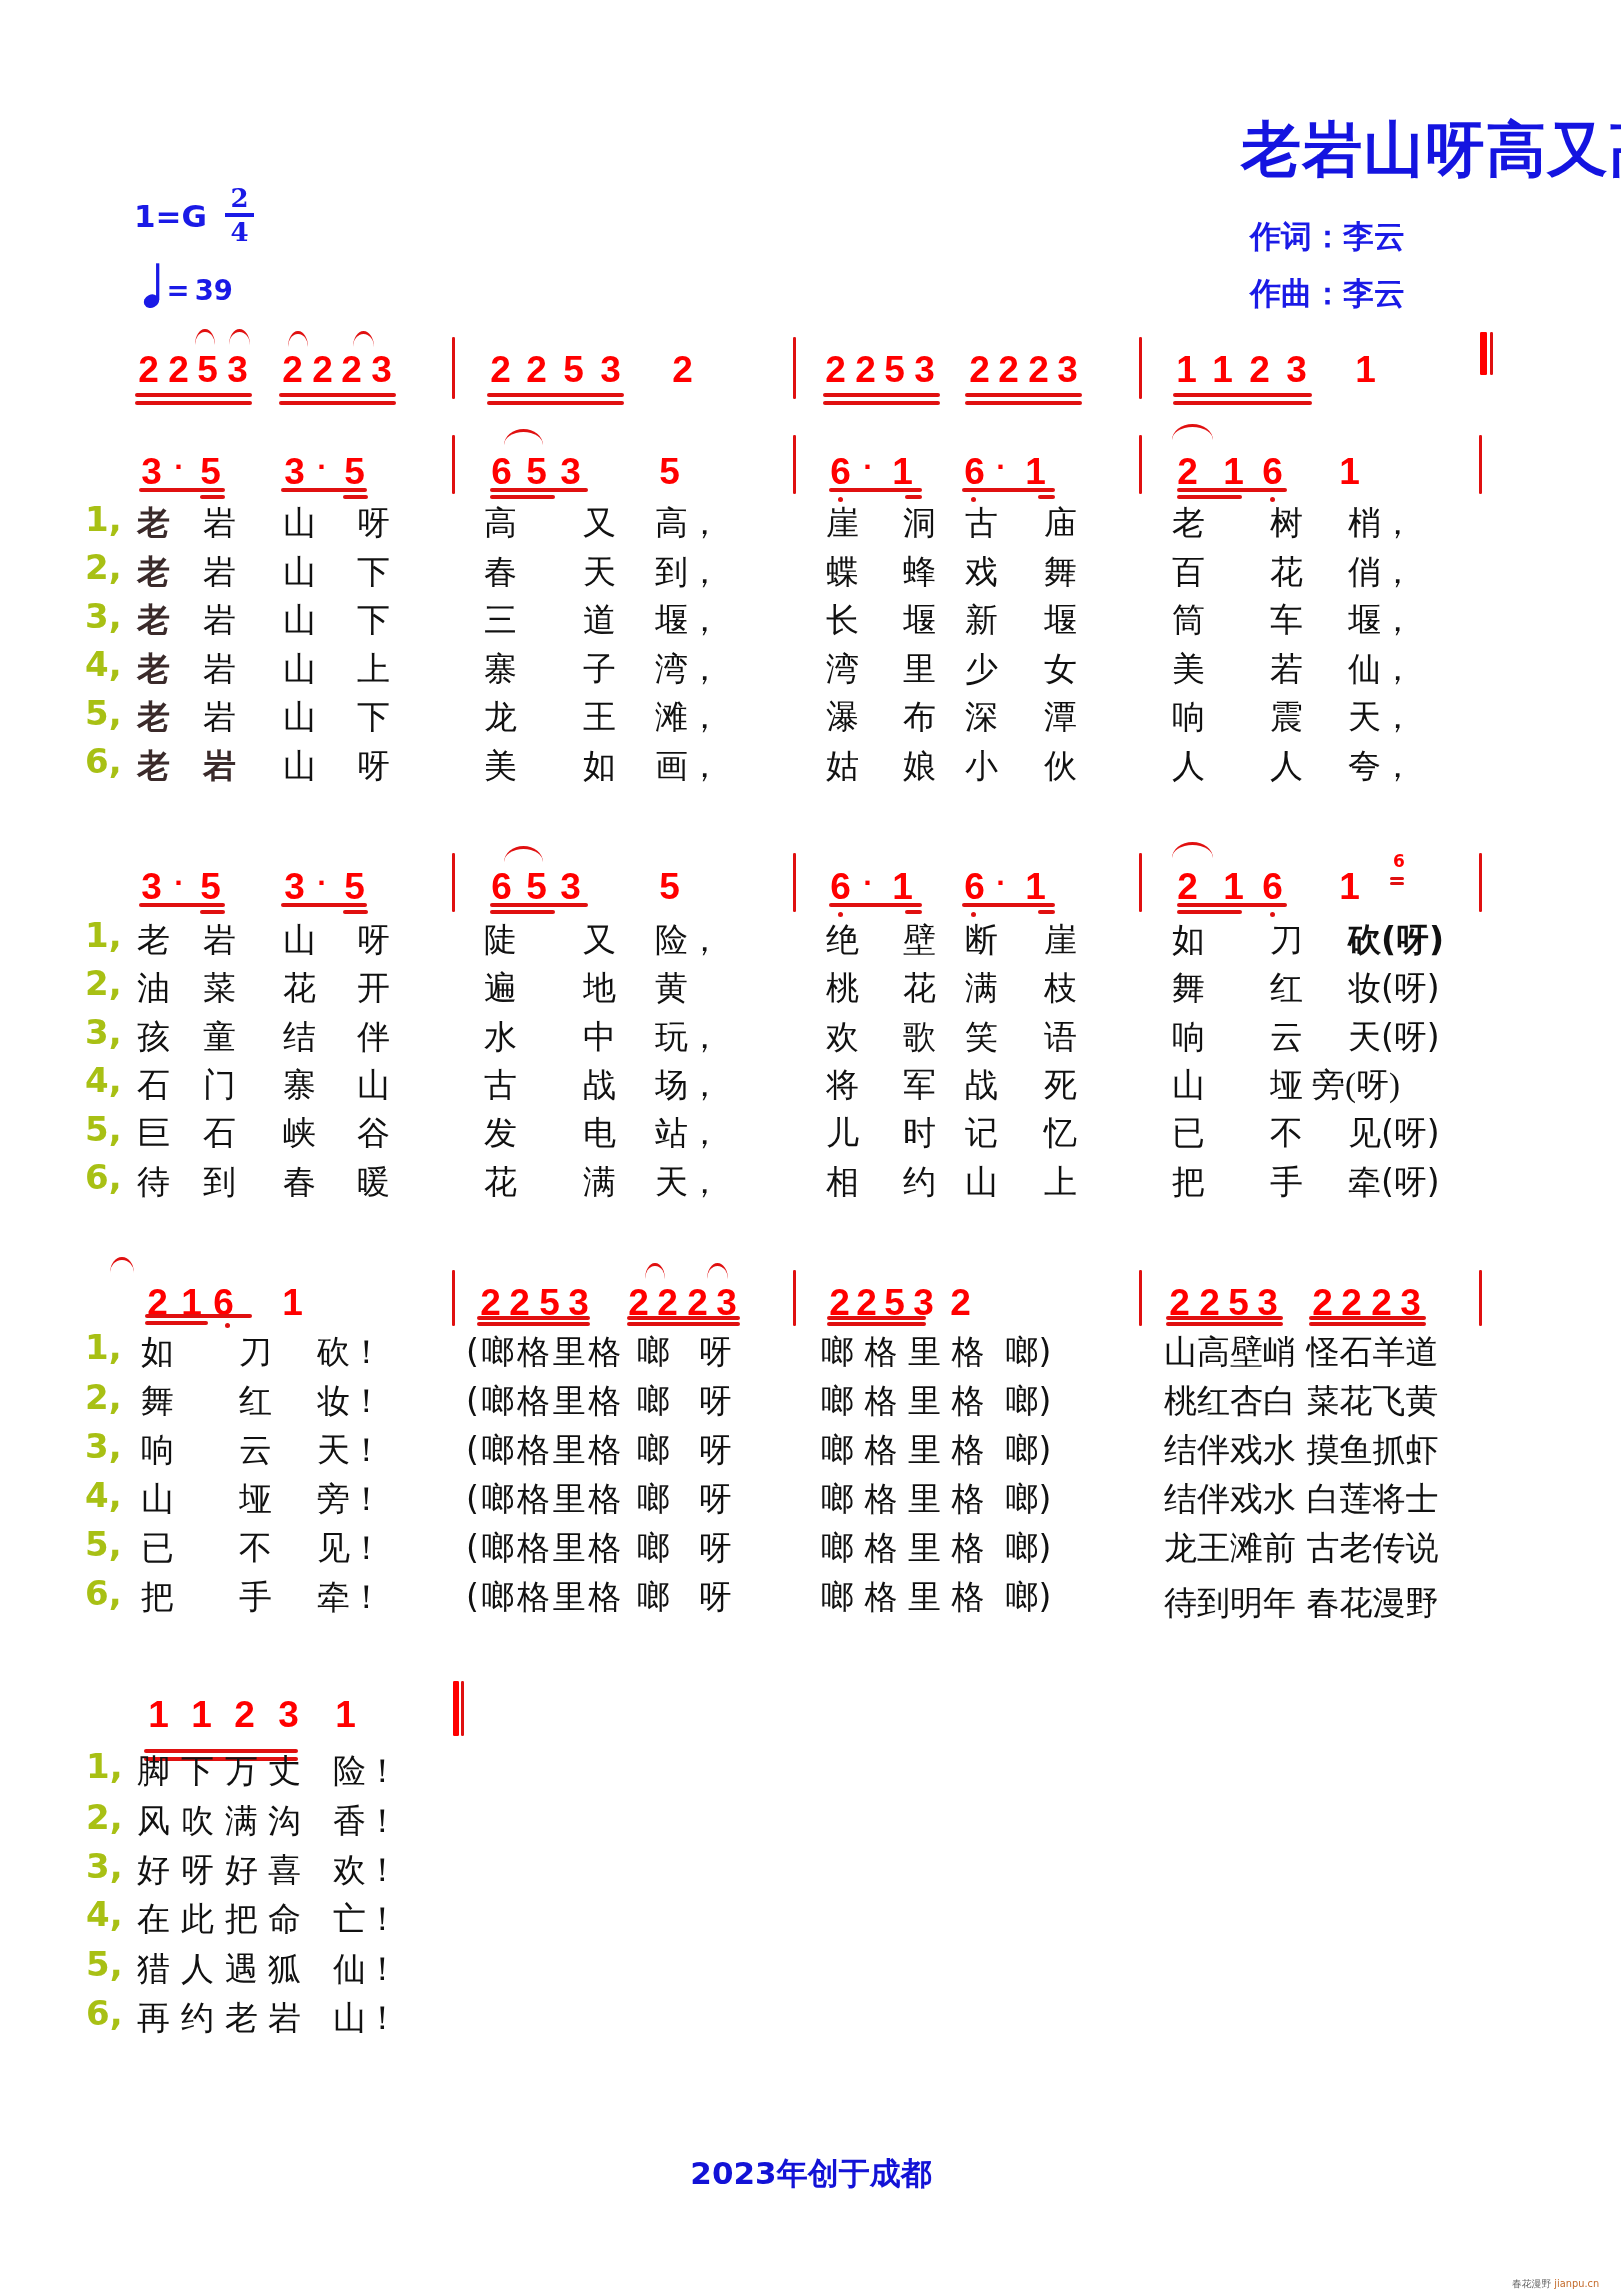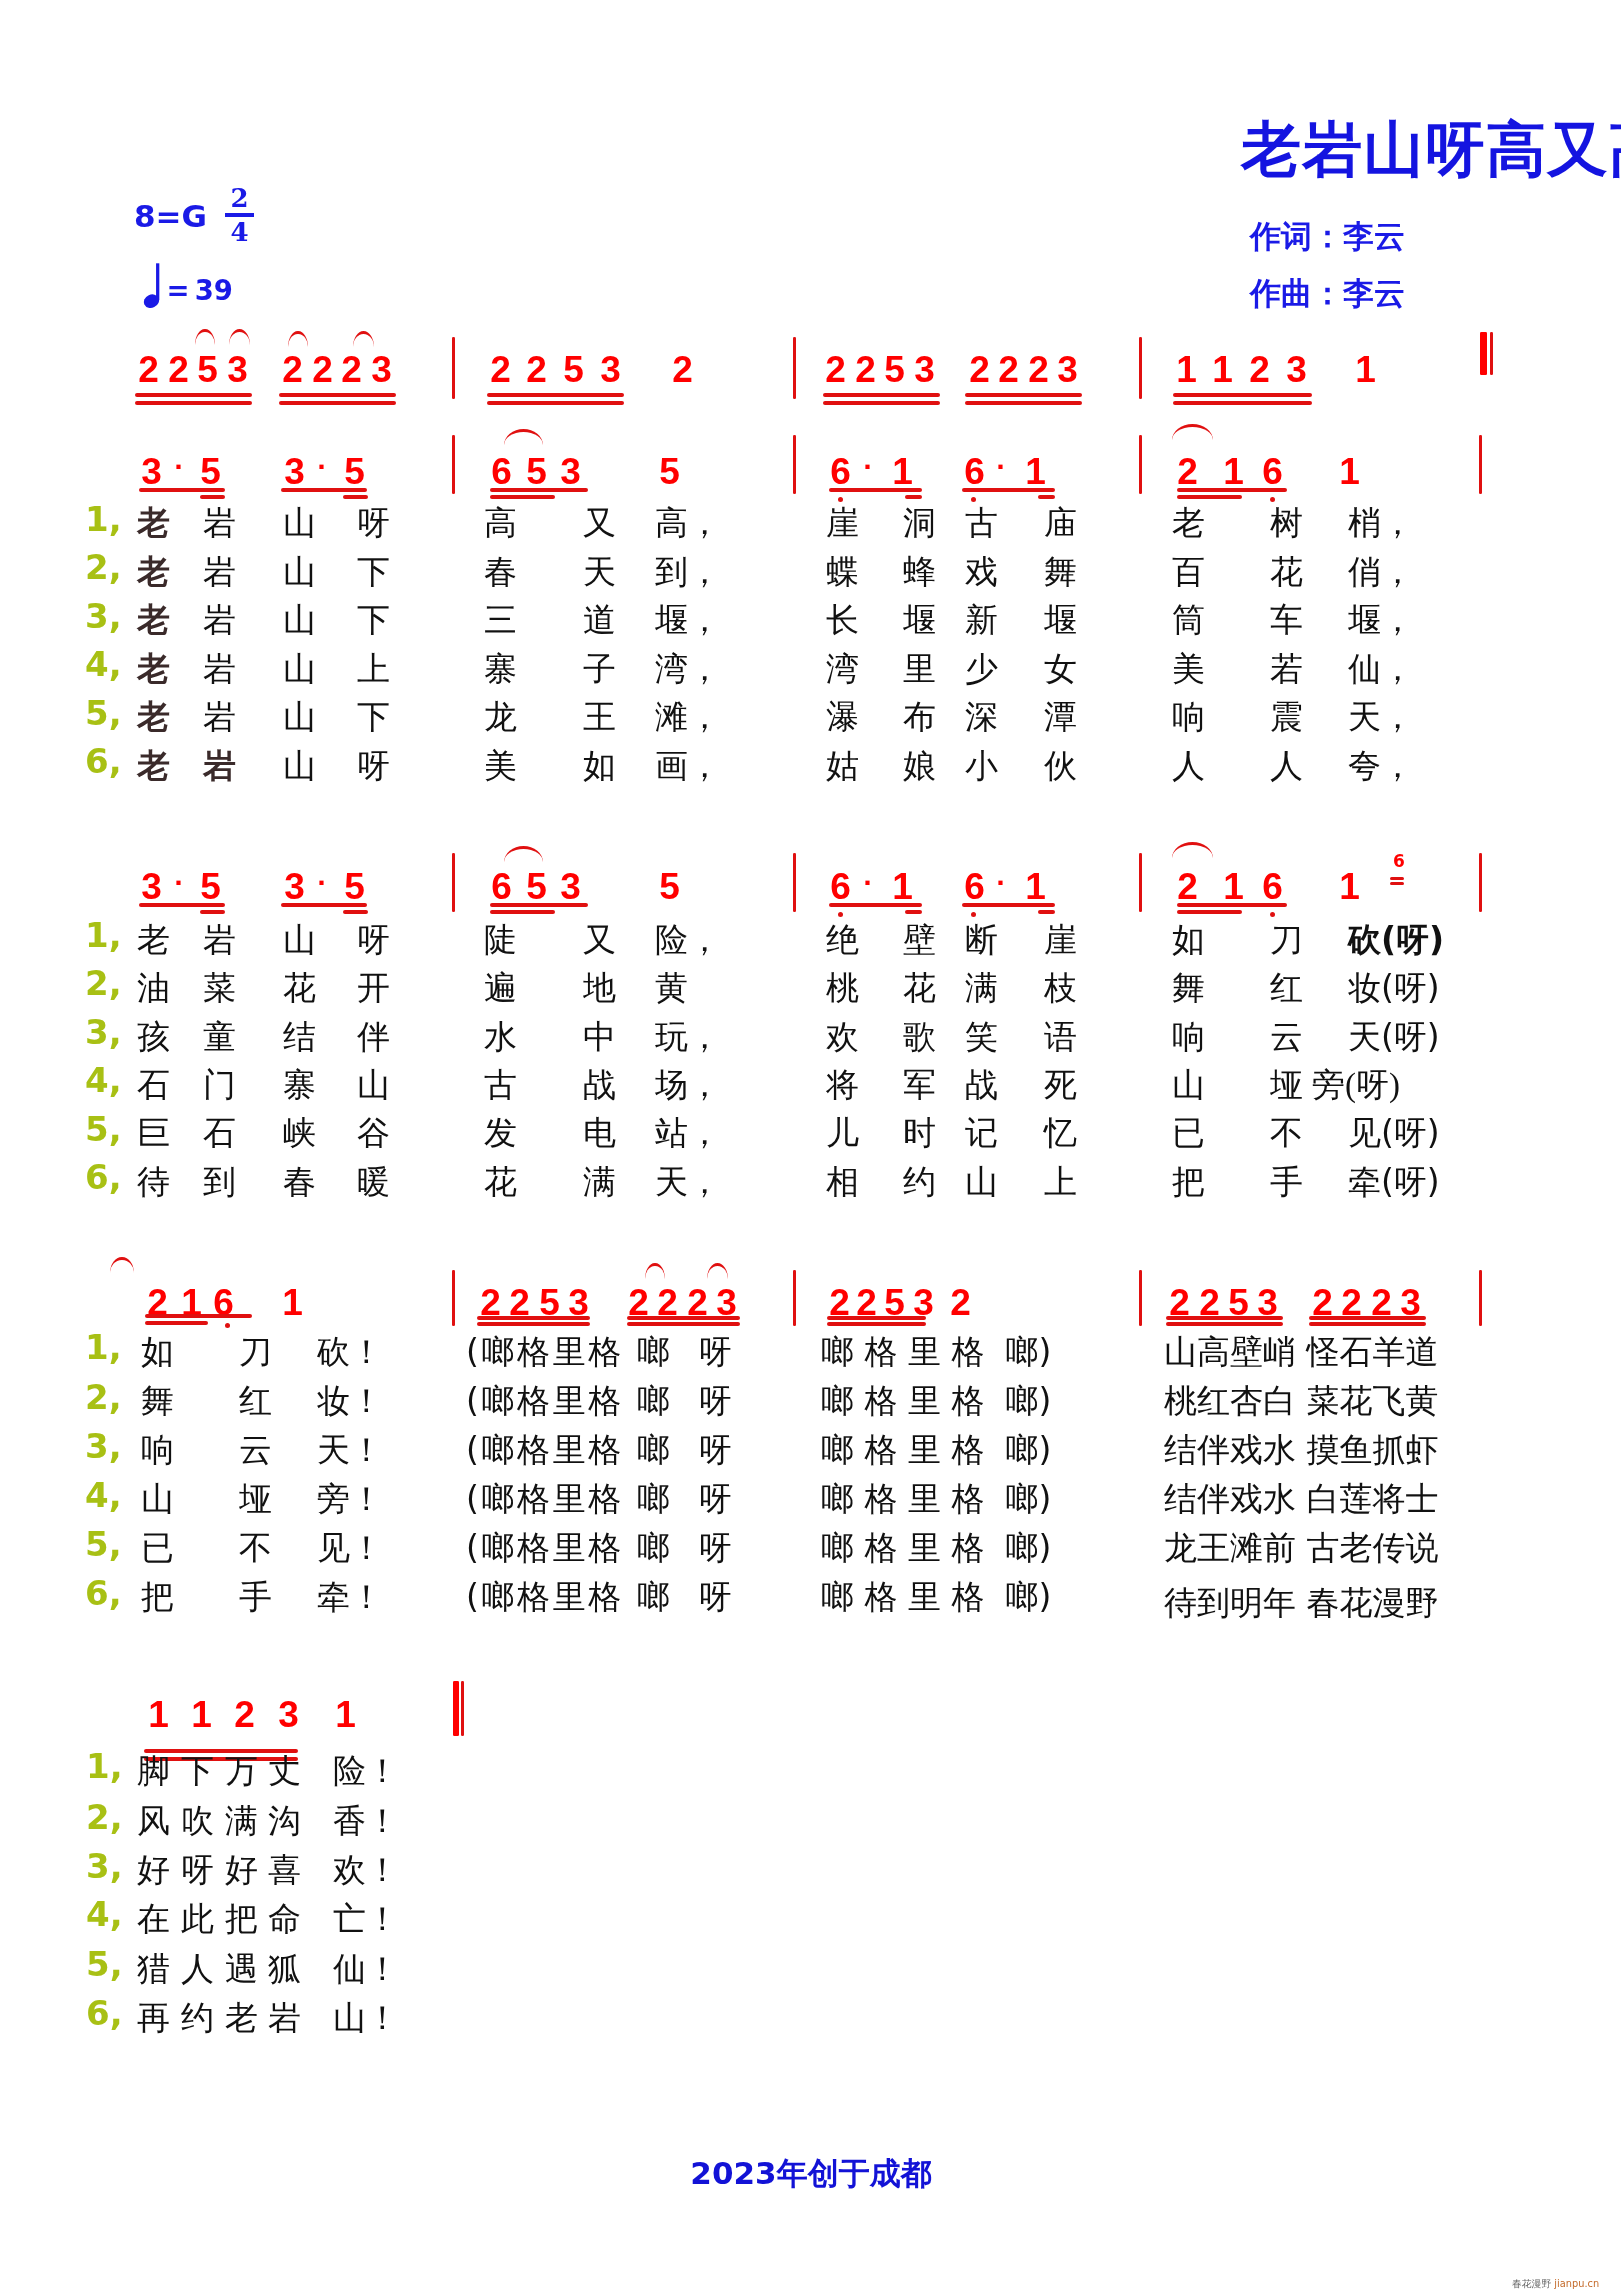--- a/index.html
+++ b/index.html
@@ -32,21 +32,21 @@
   .vnum { position: absolute; color: #a8c014; font-weight: bold; font-size: 34px;
           font-family: "DejaVu Sans", sans-serif; }
   .lyric { position: absolute; color: #111; font-size: 33px; font-family: "DejaVu Sans", sans-serif; }
   .lyric.bold { font-weight: bold; color: #3a2a2a; }
   .grace { position: absolute; color: #f00; font-size: 17px; font-weight: bold; }
 </style>
 </head>
 <body>
 
 <div class="abs title">老岩山呀高又高</div>
-<div class="abs key">8=G</div>
+<div class="abs key">1=G</div>
 <div class="abs timesig">
   <div>2</div>
   <div class="bar"></div>
   <div>4</div>
 </div>
 <div class="abs tempo">
   <svg width="19.6" height="47" viewBox="0 0 30 72">
     <rect x="20" y="2" width="5" height="56" fill="#1a1ae6"></rect>
     <ellipse cx="13" cy="60" rx="12" ry="10" fill="#1a1ae6" transform="rotate(-25 13 60)"></ellipse>
   </svg>

